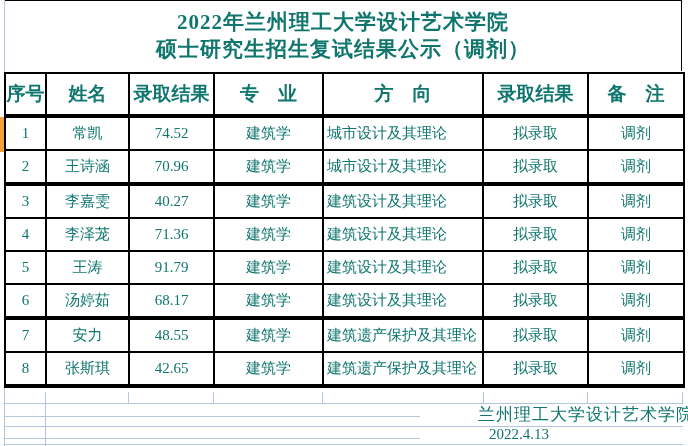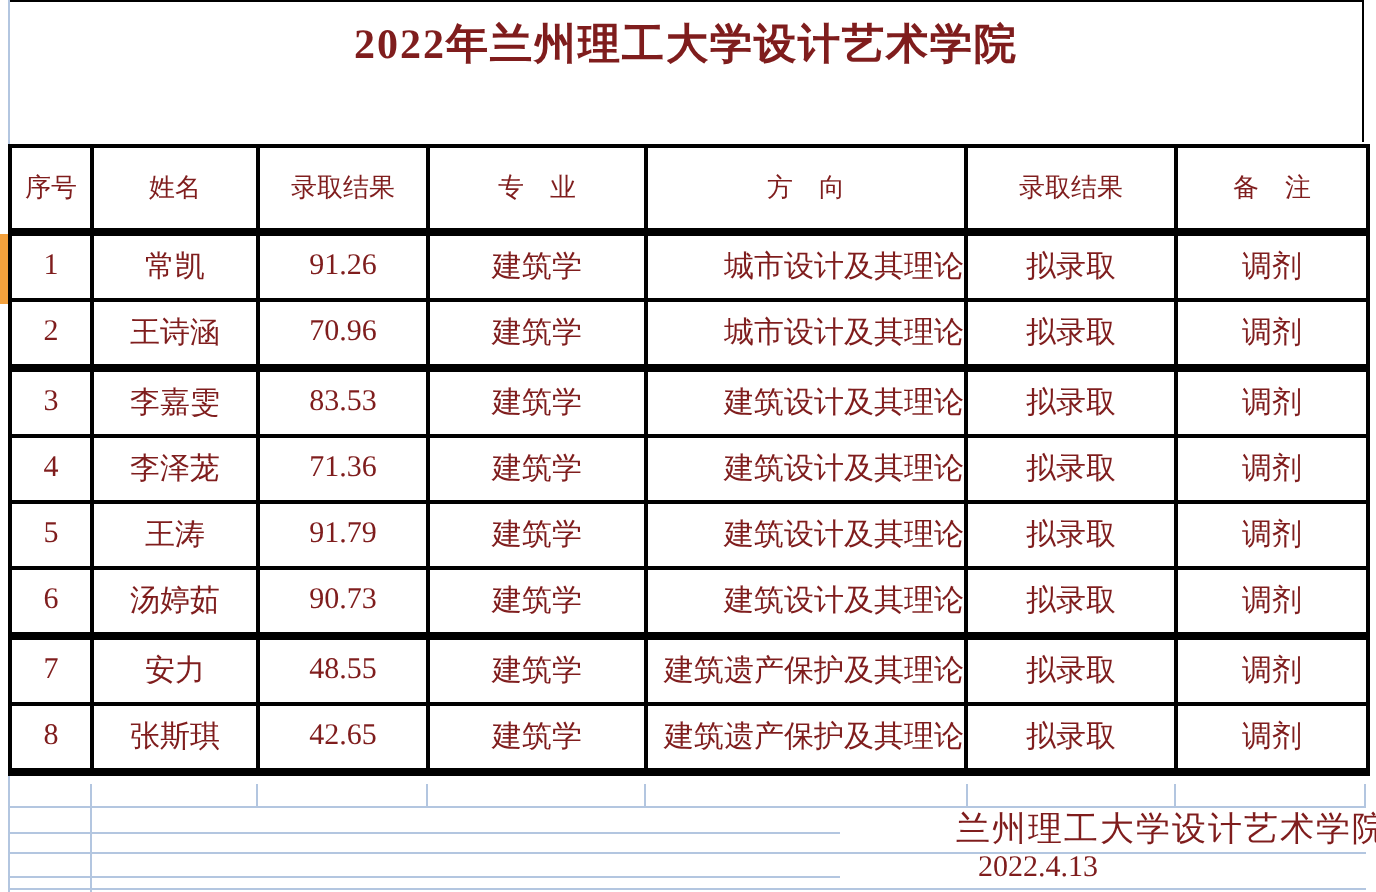--- a/index.html
+++ b/index.html
@@ -2,21 +2,21 @@
 <html style="--gridline: #b3c6e0; --accent: #f3a13d;"><head>
 <meta charset="utf-8">
 <style>
   :root{
     --gridline:#b3c6e0;
     --accent:#f3a13d;
   }
   html,body{margin:0;padding:0;background:#fff;}
   .screen{
     position:relative;width:688px;height:446px;background:#ffffff;
-    font-family:"Liberation Sans",sans-serif;color:#7f1d1d;overflow:hidden;
+    font-family:"Liberation Sans",sans-serif;color:#0f766e;overflow:hidden;
   }
   
   .gl{position:absolute;background:var(--gridline);}
   .gl-h{height:1px;}
   .gl-v{width:1px;}
   
   .title-block{
     position:absolute;left:5px;top:0;width:677px;height:71px;
     border-top:1px solid #000;border-right:1px solid #000;
     box-sizing:border-box;text-align:center;padding-top:8px;
@@ -33,46 +33,47 @@
   
   .main-table{
     position:absolute;left:4px;top:72px;width:679px;
     border-collapse:collapse;table-layout:fixed;
   }
   .main-table th,.main-table td{
     border:2px solid #000;text-align:center;vertical-align:middle;
     padding:0;overflow:hidden;white-space:nowrap;
   }
   .main-table thead th{
-    height:40px;font-size:13px;font-weight:normal;
+    height:40px;font-size:19px;font-weight:bold;
     border-bottom:4px solid #000;
   }
   .main-table tbody td{height:31px;font-size:15px;font-weight:normal;}
   .main-table td.num{font-family:"Liberation Serif",serif;}
-  .main-table td.dir{text-align:right;padding-left:3px;}
+  .main-table td.dir{text-align:left;padding-left:3px;}
   .main-table tbody tr.group-end td{border-bottom:4px solid #000;}
   
   .footer-org{
     position:absolute;left:435px;top:403px;
     font-size:17px;letter-spacing:1px;white-space:nowrap;margin-left:43px;
   }
   .footer-date{
     position:absolute;left:489px;top:426px;
     font-family:"Liberation Serif",serif;font-size:15px;white-space:nowrap;
   }
 </style>
 </head>
 <body>
 
 <div class="screen">
 
   <div class="gl gl-v" style="left:4px;top:0;height:446px;"></div>
 
   <div class="title-block">
     <div class="title-line">2022年兰州理工大学设计艺术学院</div>
+    <div class="title-line">硕士研究生招生复试结果公示（调剂）</div>
   </div>
 
   <div class="accent-bar"></div>
 
   <table class="main-table">
     <colgroup>
       <col style="width:41px">
         <col style="width:83px">
         <col style="width:85px">
       <col style="width:109px">
@@ -88,39 +89,39 @@
         <th>专　业</th>
         <th>方　向</th>
         <th>录取结果</th>
         <th>备　注</th>
       </tr>
     </thead>
     <tbody>
         <tr class="data-row">
       <td class="num">1</td>
       <td>常凯</td>
-      <td class="num">91.26</td>
+      <td class="num">74.52</td>
       <td>建筑学</td>
       <td class="dir">城市设计及其理论</td>
       <td>拟录取</td>
       <td>调剂</td>
     </tr>
         <tr class="data-row group-end">
       <td class="num">2</td>
       <td>王诗涵</td>
       <td class="num">70.96</td>
       <td>建筑学</td>
       <td class="dir">城市设计及其理论</td>
       <td>拟录取</td>
       <td>调剂</td>
     </tr>
         <tr class="data-row">
       <td class="num">3</td>
       <td>李嘉雯</td>
-      <td class="num">83.53</td>
+      <td class="num">40.27</td>
       <td>建筑学</td>
       <td class="dir">建筑设计及其理论</td>
       <td>拟录取</td>
       <td>调剂</td>
     </tr>
         <tr class="data-row">
       <td class="num">4</td>
       <td>李泽茏</td>
       <td class="num">71.36</td>
       <td>建筑学</td>
@@ -133,21 +134,21 @@
       <td>王涛</td>
       <td class="num">91.79</td>
       <td>建筑学</td>
       <td class="dir">建筑设计及其理论</td>
       <td>拟录取</td>
       <td>调剂</td>
     </tr>
         <tr class="data-row group-end">
       <td class="num">6</td>
       <td>汤婷茹</td>
-      <td class="num">90.73</td>
+      <td class="num">68.17</td>
       <td>建筑学</td>
       <td class="dir">建筑设计及其理论</td>
       <td>拟录取</td>
       <td>调剂</td>
     </tr>
         <tr class="data-row">
       <td class="num">7</td>
       <td>安力</td>
       <td class="num">48.55</td>
       <td>建筑学</td>

